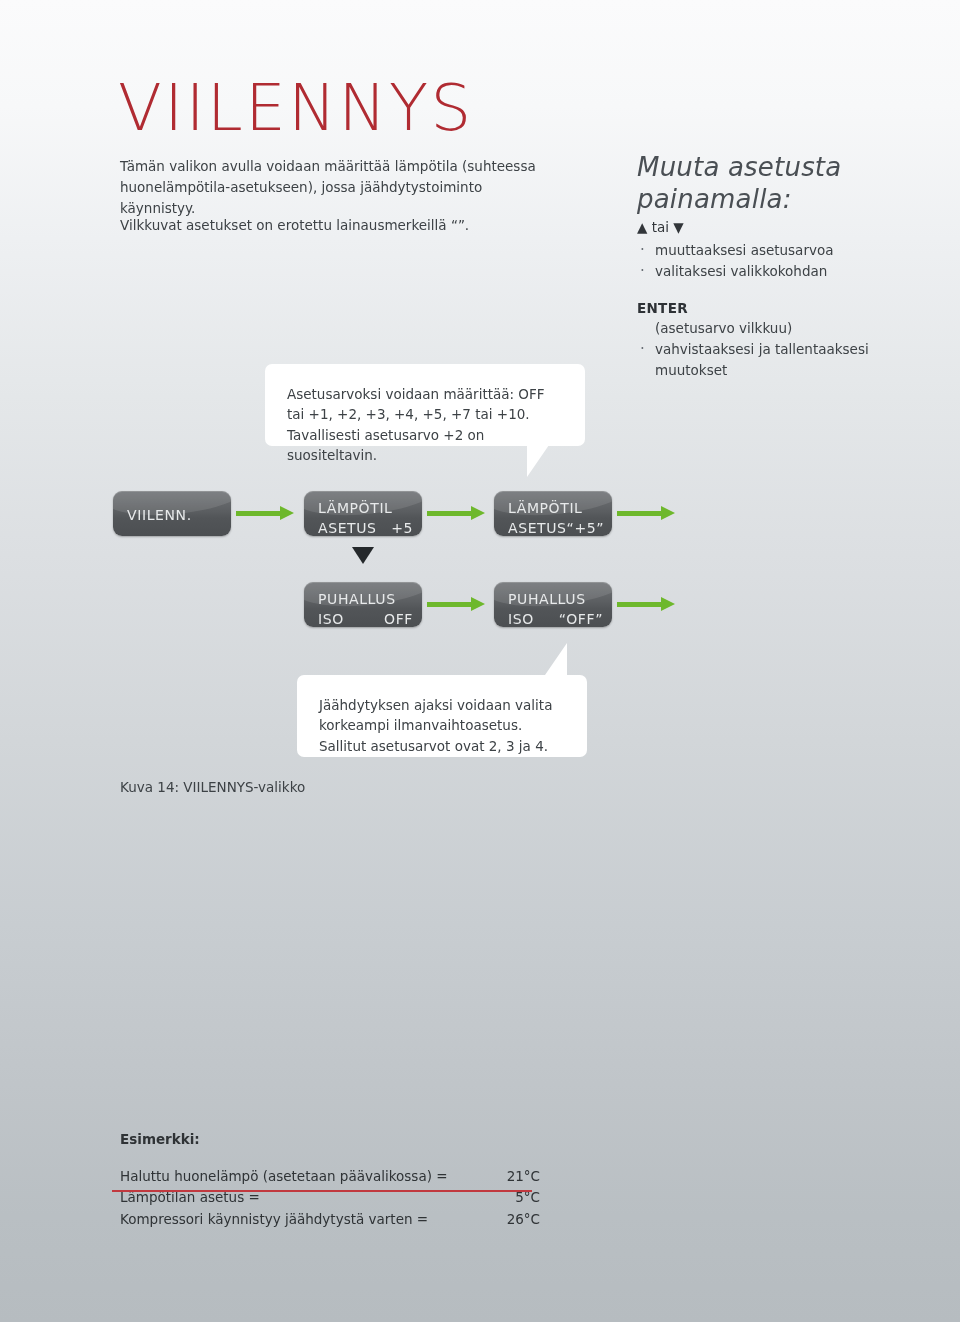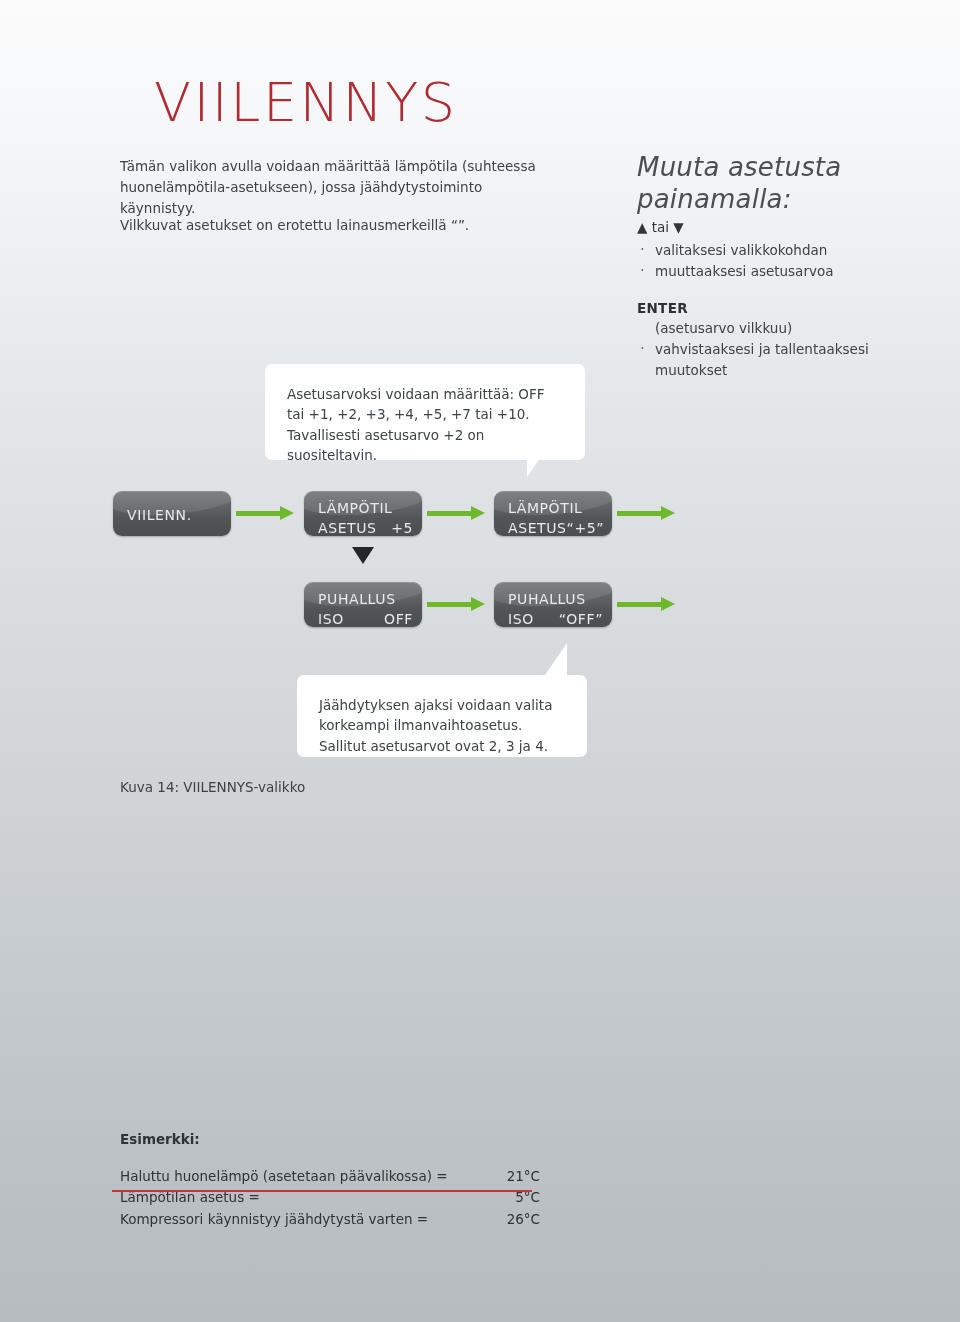--- a/index.html
+++ b/index.html
@@ -27,27 +27,26 @@
     -webkit-font-smoothing: antialiased;
   }
 
   .page { position: relative; width: 960px; height: 1322px; }
 
   
   #page-title {
     position: absolute;
     left: 118px;
     top: 76px;
-    font-size: 54px;
+    font-size: 64px;
     letter-spacing: 2.5px;
     font-weight: 300;
     color: #b02b32;
     font-family: "DejaVu Sans", "Liberation Sans", sans-serif;
     line-height: 1;
-    margin-left: 36px;
   }
 
   
   .intro {
     position: absolute;
     left: 120px;
     width: 440px;
     font-size: 13.5px;
     line-height: 1.55;
     color: #3d4246;
@@ -113,21 +112,21 @@
     color: #3d4246;
     font-size: 13.5px;
     line-height: 1.5;
   }
   .callout .ctext { padding: 20px 26px 20px 22px; }
 
   #callout-1 {
     left: 265px;
     top: 364px;
     width: 320px;
-    height: 96px;
+    height: 82px;
   }
   
   #callout-1 .tail {
     position: absolute;
     left: 262px;
     top: 81px;
     width: 0; height: 0;
     border-left: 0 solid transparent;
     border-top: 32px solid #ffffff;
     border-right: 22px solid transparent;
@@ -277,22 +276,22 @@
 <div class="page">
 
   <div id="page-title">VIILENNYS</div>
 
   <div class="intro" id="intro-p1">Tämän valikon avulla voidaan määrittää lämpötila (suhteessa huonelämpötila-asetukseen), jossa jäähdytystoiminto käynnistyy.</div>
   <div class="intro" id="intro-p2">Vilkkuvat asetukset on erotettu lainausmerkeillä “”.</div>
 
   <div class="right-col" id="rc-heading">Muuta asetusta painamalla:</div>
   <div class="right-col" id="rc-arrowline">▲ tai ▼</div>
   <ul class="right-col rc-list" id="rc-list1">
+    <li>muuttaaksesi asetusarvoa</li>
     <li>valitaksesi valikkokohdan</li>
-    <li>muuttaaksesi asetusarvoa</li>
   </ul>
   <div class="right-col" id="rc-enter-label">ENTER</div>
   <ul class="right-col rc-list" id="rc-list2">
     <li class="cont">(asetusarvo vilkkuu)</li>
     <li>vahvistaaksesi ja tallentaaksesi</li>
     <li class="cont">muutokset</li>
   </ul>
 
   <div class="callout" id="callout-1">
     <div class="ctext">Asetusarvoksi voidaan määrittää: OFF tai +1, +2, +3, +4, +5, +7 tai +10. Tavallisesti asetusarvo +2 on suositeltavin.</div>

